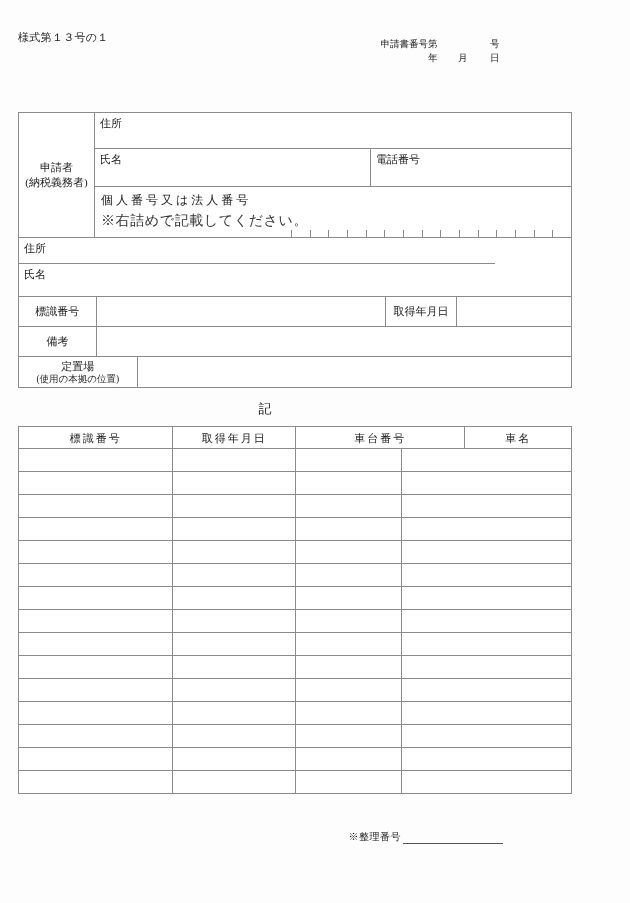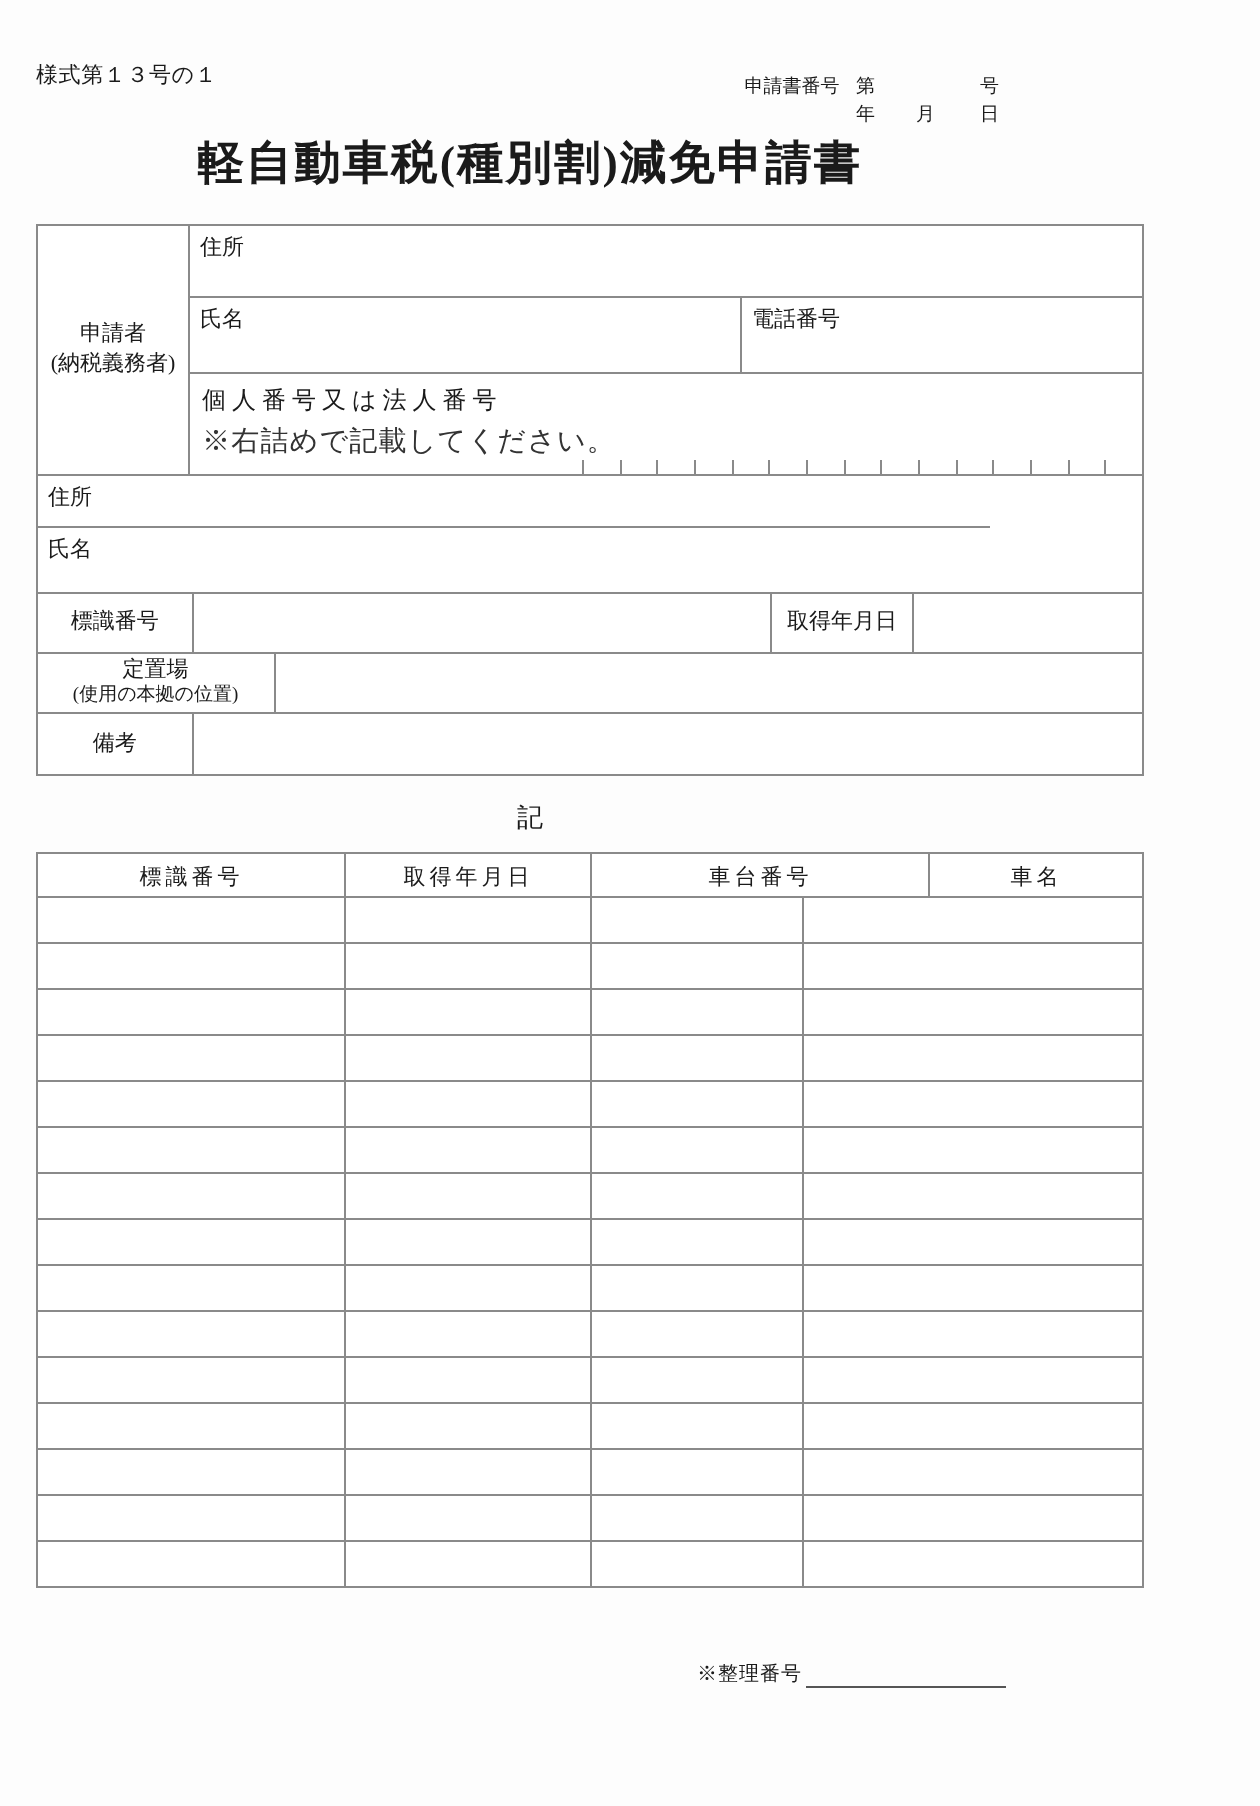--- a/index.html
+++ b/index.html
@@ -37,21 +37,21 @@
     right: 26px;
     top: 38px;
     font-size: 9.5px;
     line-height: 1.45;
     white-space: nowrap;
   }
   .appno-row {
     display: flex;
     justify-content: flex-end;
   }
-  .appno-row .lbl      { width: 64px; text-align: center; }
+  .appno-row .lbl      { width: 64px; text-align: right; }
   .appno-row .c1       { width: 30px; text-align: left; }
   .appno-row .c2       { width: 32px; text-align: left; }
   .appno-row .c3       { width: 14px; text-align: left; }
 
   .doc-title {
     position: absolute;
     left: 0;
     right: 0;
     top: 66px;
     text-align: center;
@@ -242,21 +242,20 @@
       <span class="c3">号</span>
     </div>
     <div class="appno-row">
       <span class="lbl"></span>
       <span class="c1">年</span>
       <span class="c2">月</span>
       <span class="c3">日</span>
     </div>
   </div>
 
-  <div class="doc-title">軽自動車税(種別割)減免申請書</div>
 
   <div class="frame" id="upper-table">
 
     <div class="row">
       <div class="cell c-label lbl-cell">
         <div>
           <div>申請者</div>
           <div>(納税義務者)</div>
         </div>
       </div>
@@ -320,33 +319,33 @@
       </div>
     </div>
 
     <div class="row h-plate">
       <div class="cell c-label lbl-cell">標識番号</div>
       <div class="cell w-plateval fld-cell"></div>
       <div class="cell w-acqlbl lbl-cell">取得年月日</div>
       <div class="cell w-acqval fld-cell"></div>
     </div>
 
+    <div class="row h-remark">
+      <div class="cell c-label lbl-cell">備考</div>
+      <div class="cell c-wide fld-cell"></div>
+    </div>
+
     <div class="row h-park">
       <div class="cell c-park-lbl lbl-cell">
         <div class="park-lbl-inner">
           <div>定置場</div>
           <div class="park-sub">(使用の本拠の位置)</div>
         </div>
       </div>
       <div class="cell c-park-val fld-cell"></div>
-    </div>
-
-    <div class="row h-remark">
-      <div class="cell c-label lbl-cell">備考</div>
-      <div class="cell c-wide fld-cell"></div>
     </div>
 
   </div>
 
   <div class="ki-mark">記</div>
 
   <div class="frame" id="lower-table">
     <div class="lt-row lt-head" id="vehicle-head">
         <div class="lt-cell lt-c0">標識番号</div>
         <div class="lt-cell lt-c1">取得年月日</div>

